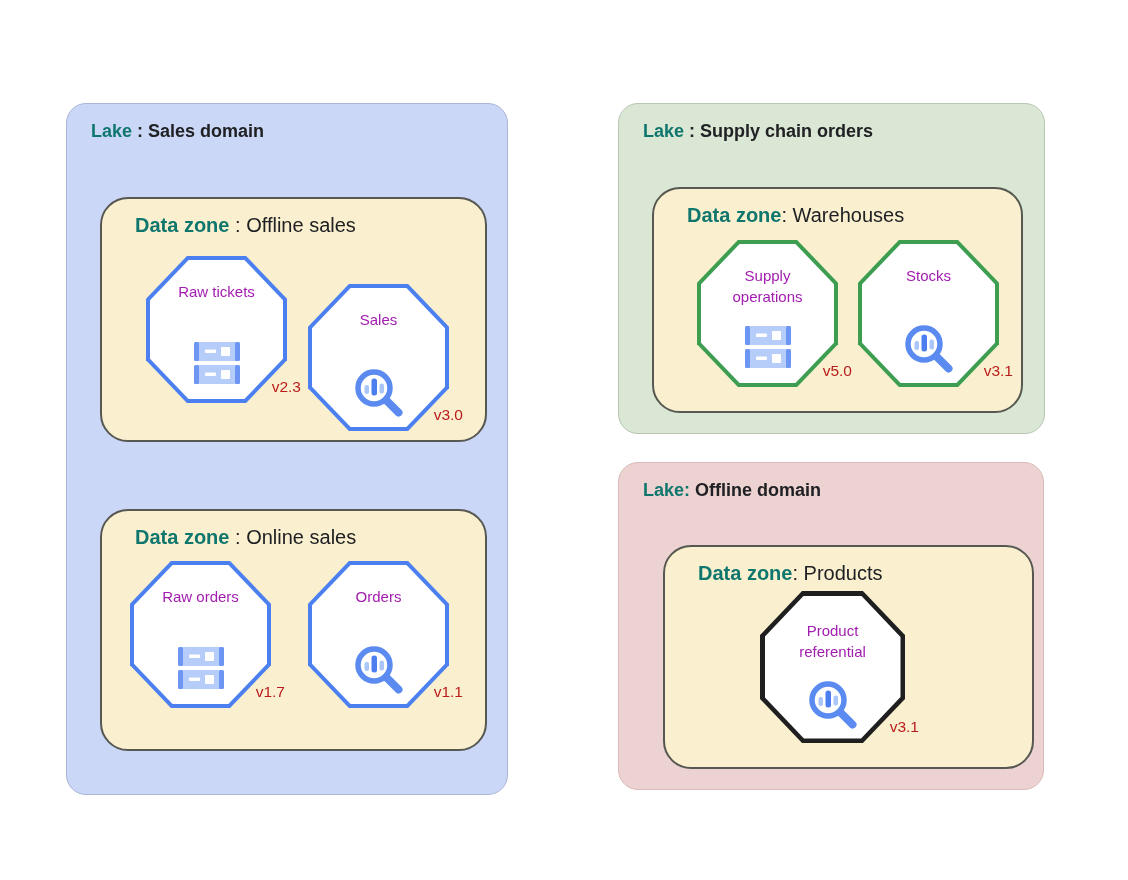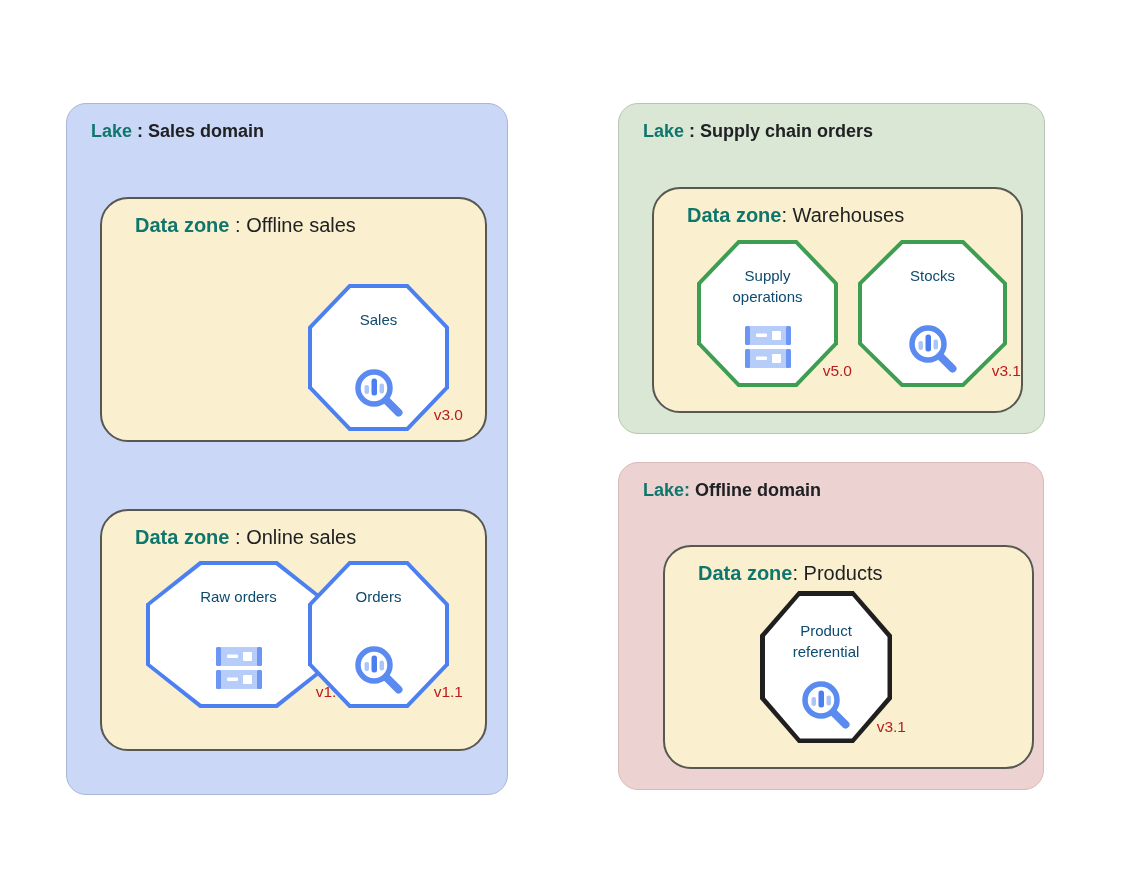--- a/index.html
+++ b/index.html
@@ -28,31 +28,31 @@
   .octagon{position:absolute;width:141px;height:147px;}
   .oct-shape{position:absolute;inset:0;
     clip-path:polygon(29% 0,71% 0,100% 29%,100% 71%,71% 100%,29% 100%,0 71%,0 29%);}
   .oct-fill{position:absolute;inset:4px;background:#ffffff;
     clip-path:polygon(29% 0,71% 0,100% 29%,100% 71%,71% 100%,29% 100%,0 71%,0 29%);}
   .oct-blue .oct-shape{background:#4c80f1;}
   .oct-green .oct-shape{background:#3d9e52;}
   .oct-black .oct-shape{background:#1f1f1f;}
   .oct-black .oct-fill{inset:4.5px;}
   .oct-content{position:absolute;inset:0;display:flex;flex-direction:column;align-items:center;}
-  .oct-label{margin-top:26px;font-size:15px;line-height:1.38;text-align:center;max-width:96px;color:#0c4a6e;}
+  .oct-label{margin-top:26px;font-size:15px;line-height:1.38;text-align:center;max-width:96px;color:#a21caf;}
   .oct-icon{position:absolute;left:50%;transform:translateX(-50%);}
   .oct-icon.storage{bottom:19px;}
   .oct-icon.search{bottom:11px;}
   .oct-version{position:absolute;bottom:7px;right:-14px;font-size:15.5px;color:#b91c1c;}
 
   
   .pos-a{left:44px;top:57px;}   .pos-b{left:206px;top:57px;margin-top:28px;}   
-  .pos-c{left:44px;top:50px;padding-left:44px;}   .pos-d{left:206px;top:50px;}   
-  .pos-e{left:43px;top:51px;}   .pos-f{left:204px;top:51px;padding-left:8px;}   
-  .pos-g{left:95px;top:44px;width:132px;height:152px;}          
+  .pos-c{left:28px;top:50px;}   .pos-d{left:206px;top:50px;}   
+  .pos-e{left:43px;top:51px;}   .pos-f{left:204px;top:51px;}   
+  .pos-g{left:95px;top:44px;width:145px;height:152px;}          
   .pos-g .oct-label{margin-top:30px;}
 </style>
 </head>
 <body>
 
 <svg width="0" height="0" style="position:absolute">
   <defs>
     <g id="icon-storage">
       <g>
         <rect x="0" y="0" width="46" height="19" rx="2.5" fill="#b6cdf9"></rect>
@@ -80,20 +80,31 @@
 </svg>
 
 <div class="canvas">
 
   <div class="lake lake-sales">
     <div class="lake-title"><span class="blue-label">Lake</span><span> : </span><span>Sales domain</span></div>
 
     <div class="zone zone-1">
       <div class="zone-title"><span class="blue-label">Data zone</span><span> : </span><span>Offline sales</span></div>
 
+      <div class="octagon oct-blue pos-a">
+        <div class="oct-shape"></div>
+        <div class="oct-fill"></div>
+        <div class="oct-content">
+          <div class="oct-label">Raw tickets</div>
+          <svg class="oct-icon storage" width="46" height="42" viewBox="0 0 46 42">
+              <use href="#icon-storage"></use>
+            </svg>
+        </div>
+        <div class="oct-version">v2.3</div>
+      </div>
 
       <div class="octagon oct-blue pos-b">
         <div class="oct-shape"></div>
         <div class="oct-fill"></div>
         <div class="oct-content">
           <div class="oct-label">Sales</div>
           <svg class="oct-icon search" width="54" height="54" viewBox="0 0 54 54">
               <use href="#icon-search"></use>
             </svg>
         </div>

